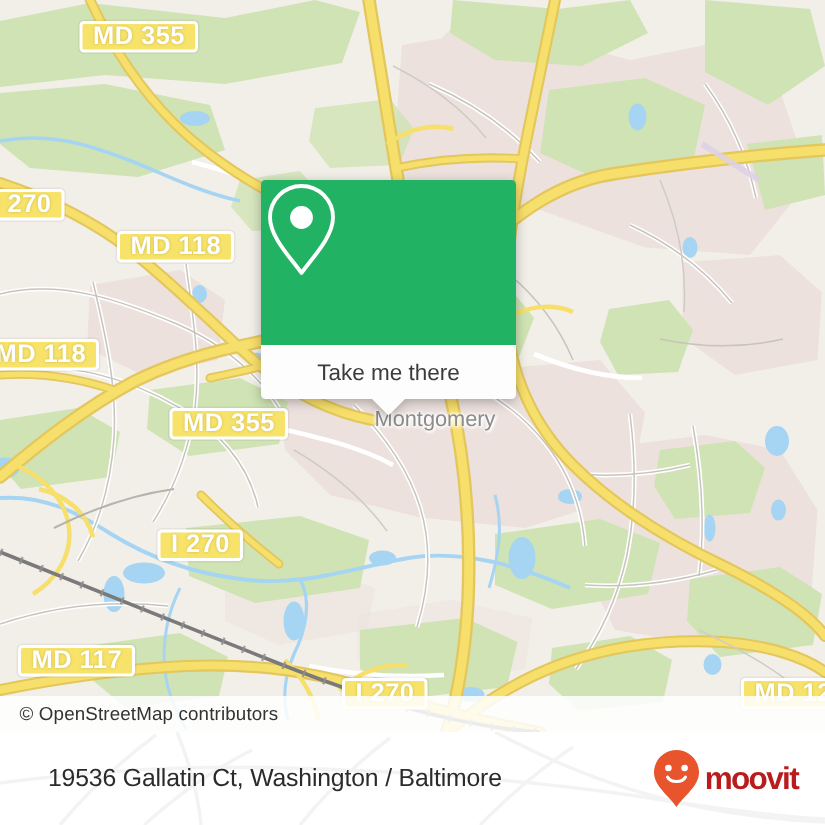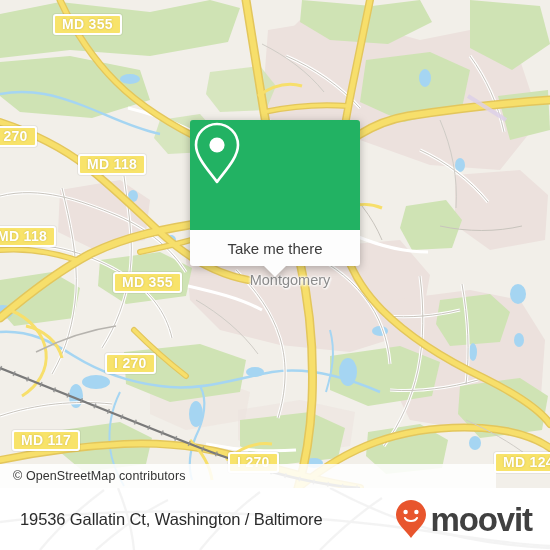--- a/index.html
+++ b/index.html
@@ -9,53 +9,53 @@
     background:#ffffff;
   }
   #app{position:relative;width:550px;height:550px;overflow:hidden;background:#fff;}
 
   
   #map{position:absolute;left:0;top:0;width:550px;height:488px;overflow:hidden;background:#f2efe9;}
   #map svg{position:absolute;left:0;top:0;}
 
   
   #attrib{
-    position:absolute;left:0;bottom:0;width:496px;height:24px;
+    position:absolute;left:0;bottom:0;width:550px;height:24px;
     background:rgba(255,255,255,.86);
     display:flex;align-items:center;
     box-sizing:border-box;padding-left:13px;margin-top:32px;
   }
   #attrib span{font-size:12.5px;color:#333;letter-spacing:.1px;}
 
   
   .shield{
     position:absolute;
     background:#f8e36a;
     border:2px solid #fff;
     border-radius:3px;
     color:#fff;
-    font-size:14px;font-weight:bold;
+    font-size:17px;font-weight:bold;
     padding:2px 7px 3px 7px;
     line-height:12px;
     white-space:nowrap;
     box-shadow:0 0 0 1px rgba(0,0,0,.05);
     text-shadow:0 0 2px rgba(120,100,0,.35);
     letter-spacing:.3px;
   }
 
   
   .place{
     position:absolute;text-align:center;color:#8b8b8b;
     font-size:14.5px;line-height:16px;white-space:nowrap;
     text-shadow:0 0 3px #fff,0 0 3px #fff,0 0 3px #fff,1px 1px 2px #fff;
   }
 
   
   #popup{
-    position:absolute;left:190px;top:120px;width:170px;
+    position:absolute;left:174px;top:120px;width:170px;
     filter:drop-shadow(0 2px 4px rgba(0,0,0,.28));
   }
   #popup-head{
     width:170px;height:110px;background:#22b263;
     border-radius:3px 3px 0 0;
     display:flex;align-items:center;justify-content:center;
   }
   #popup-btn{
     width:170px;height:36px;background:#fdfdfd;
     border-radius:0 0 3px 3px;
@@ -72,26 +72,26 @@
 
   
   #footer{
     position:absolute;left:0;top:488px;width:550px;height:62px;
     background:#ffffff;overflow:hidden;
   }
   #footer-bg{position:absolute;left:0;top:0;opacity:.5;}
   #footer-inner{
     position:relative;width:550px;height:62px;
     display:flex;align-items:center;justify-content:space-between;
-    box-sizing:border-box;padding:0 18px 0 20px;
+    box-sizing:border-box;padding:0 18px 0 32px;
   }
   #addr{font-size:16.5px;color:#2b2b2b;letter-spacing:-.1px;white-space:nowrap;}
   #brand{display:flex;align-items:center;gap:3px;}
   #brand-word{
-    font-size:33px;font-weight:bold;color:#404040;
+    font-size:21px;font-weight:bold;color:#b91c1c;
     letter-spacing:-1.1px;line-height:33px;
   }
 </style>
 </head>
 <body>
 
 <div id="app">
 
   <div id="map">
 

